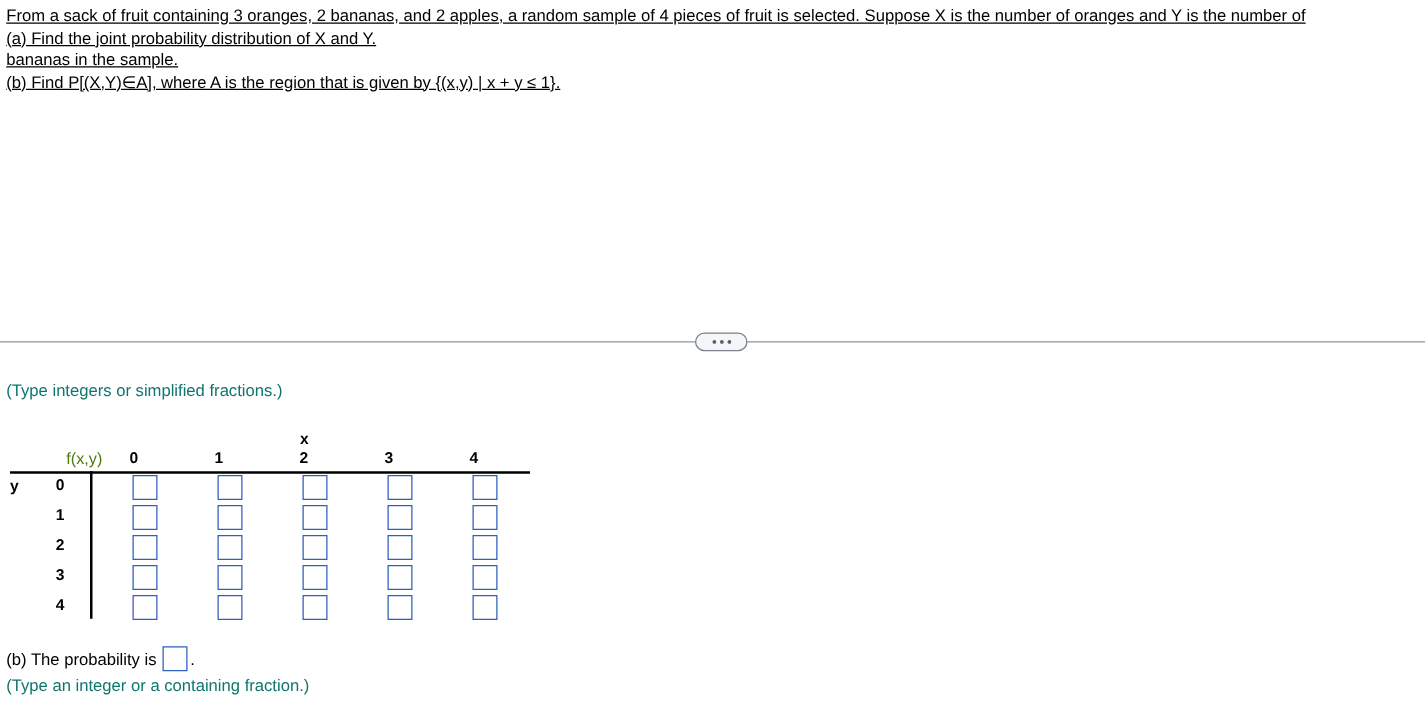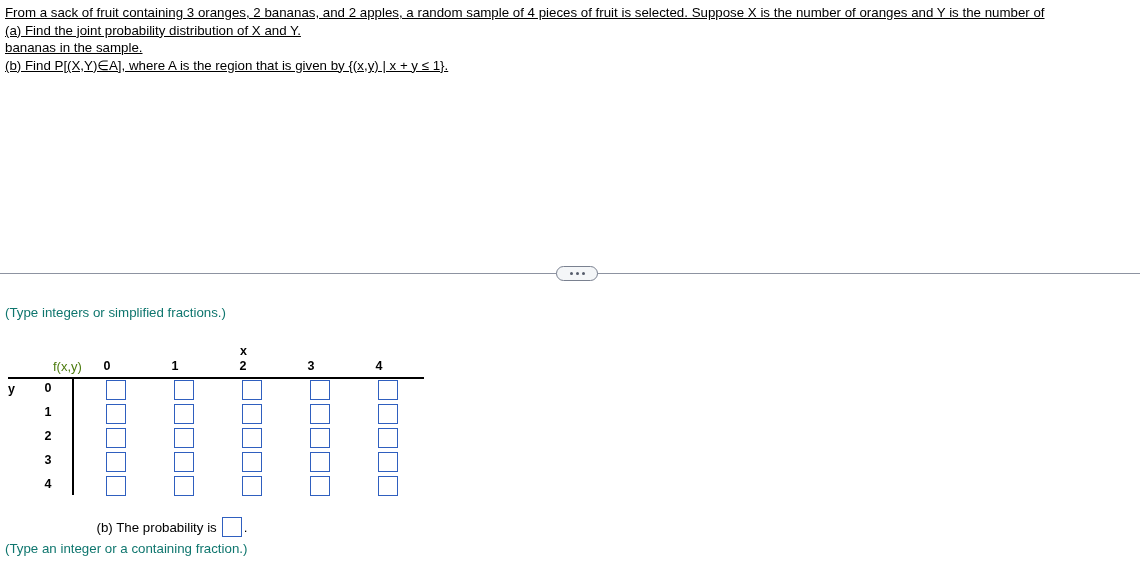--- a/index.html
+++ b/index.html
@@ -170,21 +170,20 @@
     left: 5px;
     top: 516px;
     font-size: 13.3px;
     line-height: 21px;
   }
   .part-b .row1 {
     display: flex;
     align-items: center;
     gap: 0px;
     height: 22px;
-    justify-content: flex-end;
   }
   .prob-box {
     width: 20px;
     height: 20px;
     border: 1.6px solid #2f5fbf;
     background: #ffffff;
     box-sizing: border-box;
     margin: 0 2px 0 5px;
     font-family: "Liberation Sans", sans-serif;
     font-size: 12px;

